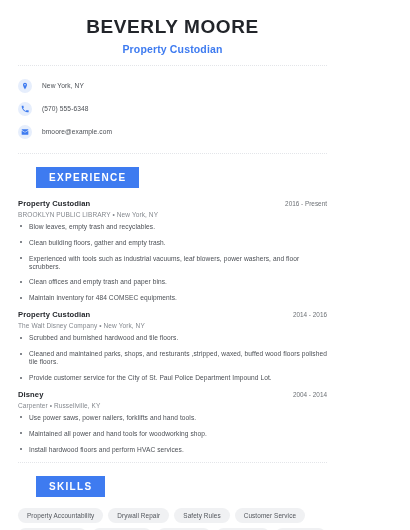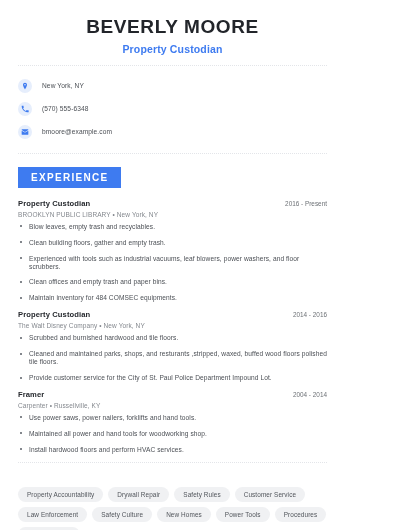--- a/index.html
+++ b/index.html
@@ -80,21 +80,21 @@
 
   
   .section-badge {
     display: inline-block;
     background: #3e7bf0;
     color: #ffffff;
     font-size: 10px;
     font-weight: bold;
     letter-spacing: 1.3px;
     padding: 5px 13px 5px 13px;
-    margin: 0 0 0 18px;
+    margin: 0 0 0 36px;
   }
 
   
   .section-body {
     margin: 0 18px;
     padding-top: 11px;
   }
   .job {
     margin-bottom: 8px;
   }
@@ -236,37 +236,38 @@
         <div class="job-company">The Walt Disney Company  •  New York, NY</div>
         <ul class="bullets">
           <li>Scrubbed and burnished hardwood and tile floors.</li>
           <li>Cleaned and maintained parks, shops, and resturants ,stripped, waxed, buffed wood floors polished tile floors.</li>
           <li>Provide customer service for the City of St. Paul Police Department Impound Lot.</li>
         </ul>
       </div>
 
       <div class="job">
         <div class="job-head">
-          <span class="job-role">Framer</span>
+          <span class="job-role">Disney</span>
           <span class="job-dates">2004 - 2014</span>
         </div>
         <div class="job-company">Carpenter  •  Russellville, KY</div>
         <ul class="bullets">
           <li>Use power saws, power nailers, forklifts and hand tools.</li>
           <li>Maintained all power and hand tools for woodworking shop.</li>
           <li>Install hardwood floors and perform HVAC services.</li>
         </ul>
       </div>
 
     </div>
   </div>
 
   <div class="divider"></div>
 
   <div style="padding-top:13px;">
+    <div class="section-badge">SKILLS</div>
 
     <div class="skills-wrap">
       <span class="chip">Property Accountability</span>
       <span class="chip">Drywall Repair</span>
       <span class="chip">Safety Rules</span>
       <span class="chip">Customer Service</span>
       <span class="chip">Law Enforcement</span>
       <span class="chip">Safety Culture</span>
       <span class="chip">New Homes</span>
       <span class="chip">Power Tools</span>

